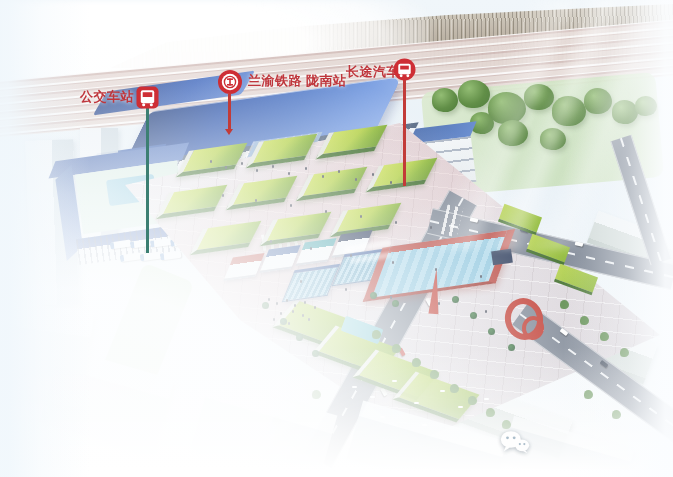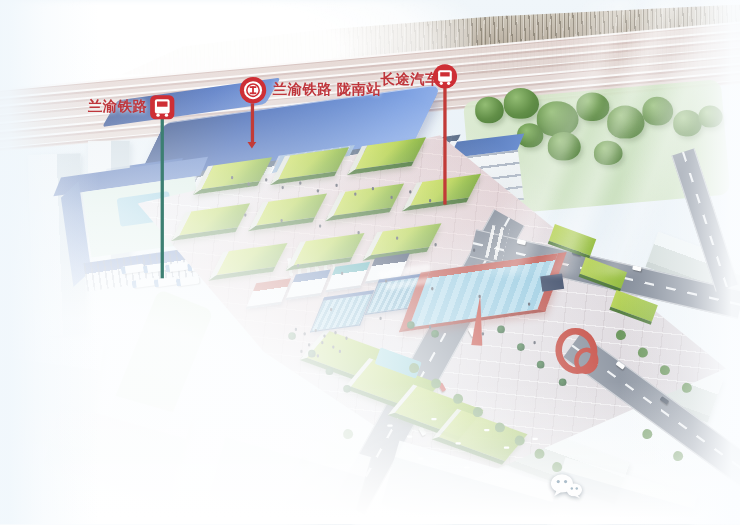--- a/index.html
+++ b/index.html
@@ -307,21 +307,21 @@
   <div class="abs rays"></div>
   <div class="abs mistBL"></div>
   <div class="abs fadeB"></div>
   <div class="abs fadeR"></div>
   <div class="abs fadeL"></div>
 
   <div class="pmark" style="left:344px;top:243px;width:48px;height:7px;opacity:.55;"></div>
   <div class="pmark" style="left:350px;top:255px;width:42px;height:6px;opacity:.45;"></div>
 
   <div class="leader" style="left:146px;top:108px;height:145px;background:#3c7f72;"></div>
-  <div class="lbl" style="left:80px;top:88px;">兰渝铁路</div>
+  <div class="lbl" style="left:80px;top:88px;">公交车站</div>
   <div class="abs" style="left:136px;top:86px;">
     <svg width="23" height="23" viewBox="0 0 24 24">
       <rect x="0.5" y="0.5" width="23" height="23" rx="5" fill="#ce2e35"></rect>
       <rect x="5" y="4.5" width="14" height="13.5" rx="2" fill="#ffffff"></rect>
       <rect x="7" y="6.5" width="10" height="5" fill="#ce2e35"></rect>
       <circle cx="8" cy="19.5" r="1.6" fill="#ffffff"></circle>
       <circle cx="16" cy="19.5" r="1.6" fill="#ffffff"></circle>
     </svg>
   </div>
 

